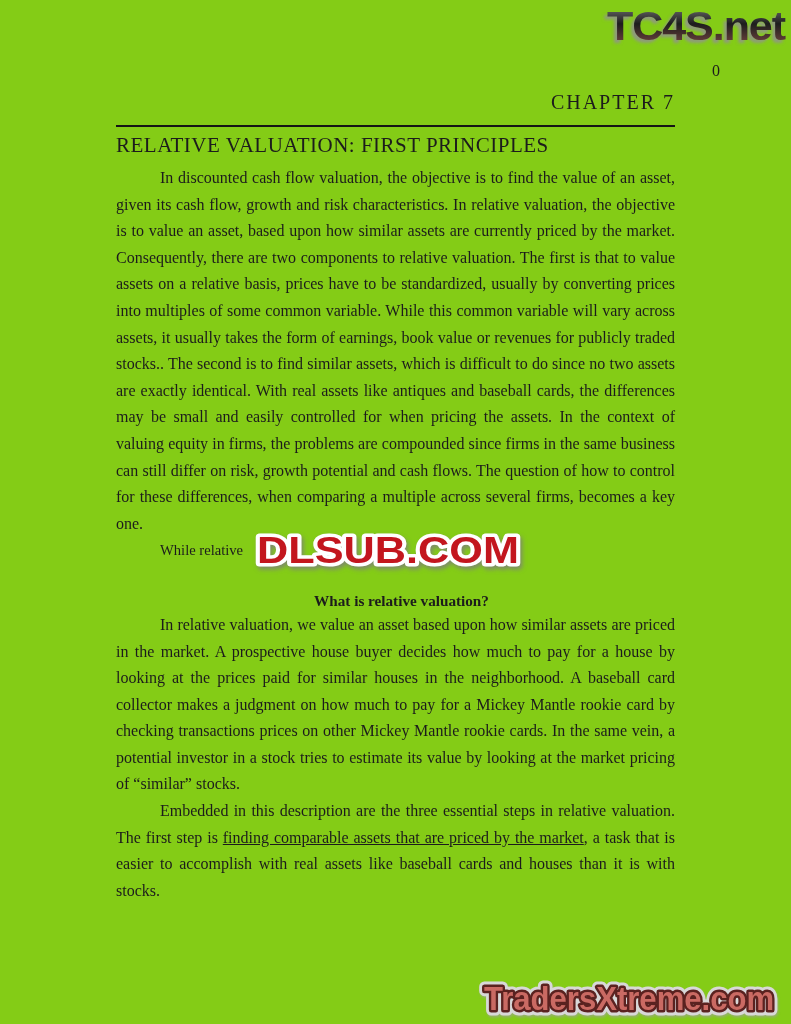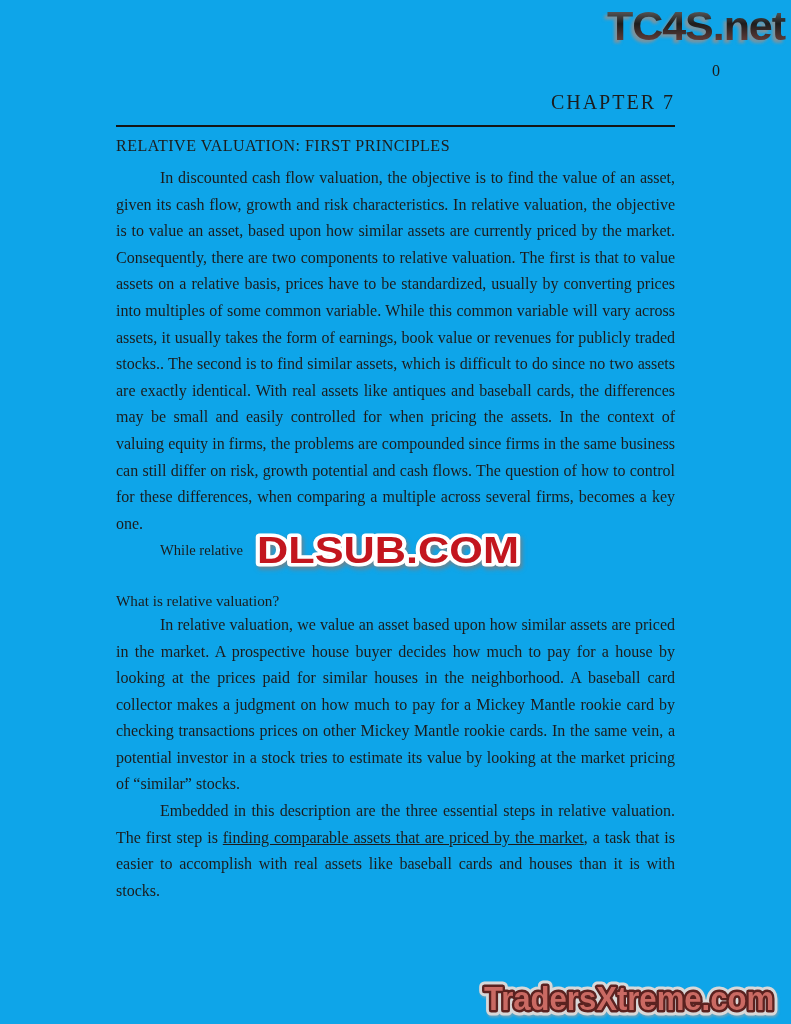--- a/index.html
+++ b/index.html
@@ -1,19 +1,19 @@
 <!DOCTYPE html>
 <html><head>
 <meta charset="utf-8">
 <style>
   html, body { margin:0; padding:0; background:#ffffff; }
   .page {
     position:relative;
     width:791px; height:1024px;
-    background:#0ea5e9;
+    background:#84cc16;
     overflow:hidden;
     font-family:"Liberation Serif", serif;
     color:#1c1c1c;
   }
 
   
   .logo-tc4s {
     position:absolute; left:604px; top:2px;
     width:184px; height:48px;
     filter:drop-shadow(-3px 3px 1.5px rgba(145,145,145,0.85));
@@ -38,21 +38,21 @@
   .chapter-label {
     text-align:right;
     font-size:20px; line-height:24px; letter-spacing:2px;
   }
   .rule {
     border-bottom:2px solid #151515;
     margin-top:11px;
   }
   .title {
     margin:5px 0 0 0;
-    font-size:16px; line-height:27px;
+    font-size:21px; line-height:27px;
     font-weight:normal; letter-spacing:0.5px;
   }
 
   .body {
     margin:0;
     font-size:16px; line-height:26.6px;
     text-align:justify;
     text-justify:inter-word;
   }
   .first-para { margin-top:6px; }
@@ -74,23 +74,24 @@
     filter:drop-shadow(2px 3px 2px rgba(125,125,125,0.8));
   }
   .dlsub-text {
     font-family:"Liberation Sans", sans-serif;
     font-weight:bold; font-size:37px;
     stroke:#ffffff; stroke-width:7px;
     paint-order:stroke; stroke-linejoin:round;
   }
 
   .section-heading {
-    margin:26px 0 0 0;
+    margin:26px 0 0 12px;
     font-size:15.2px; line-height:22px;
-    font-weight:normal;
+    font-weight:bold;
+    text-align:center;
   }
 
   
   .wm-traders {
     position:absolute; left:474px; top:974px;
     width:310px; height:48px;
     filter:drop-shadow(1px 2px 1px rgba(160,160,160,0.6));
   }
   .traders-text {
     font-family:"Liberation Sans", sans-serif;

